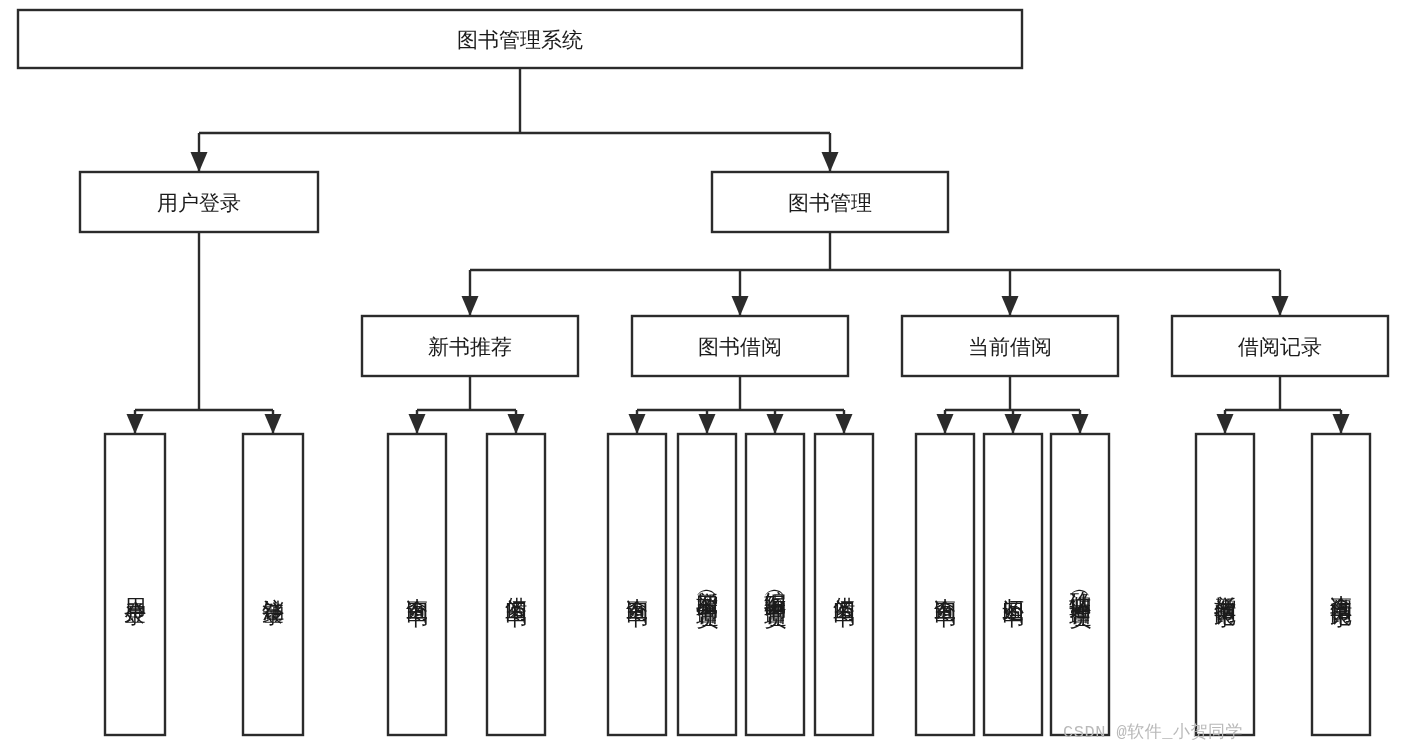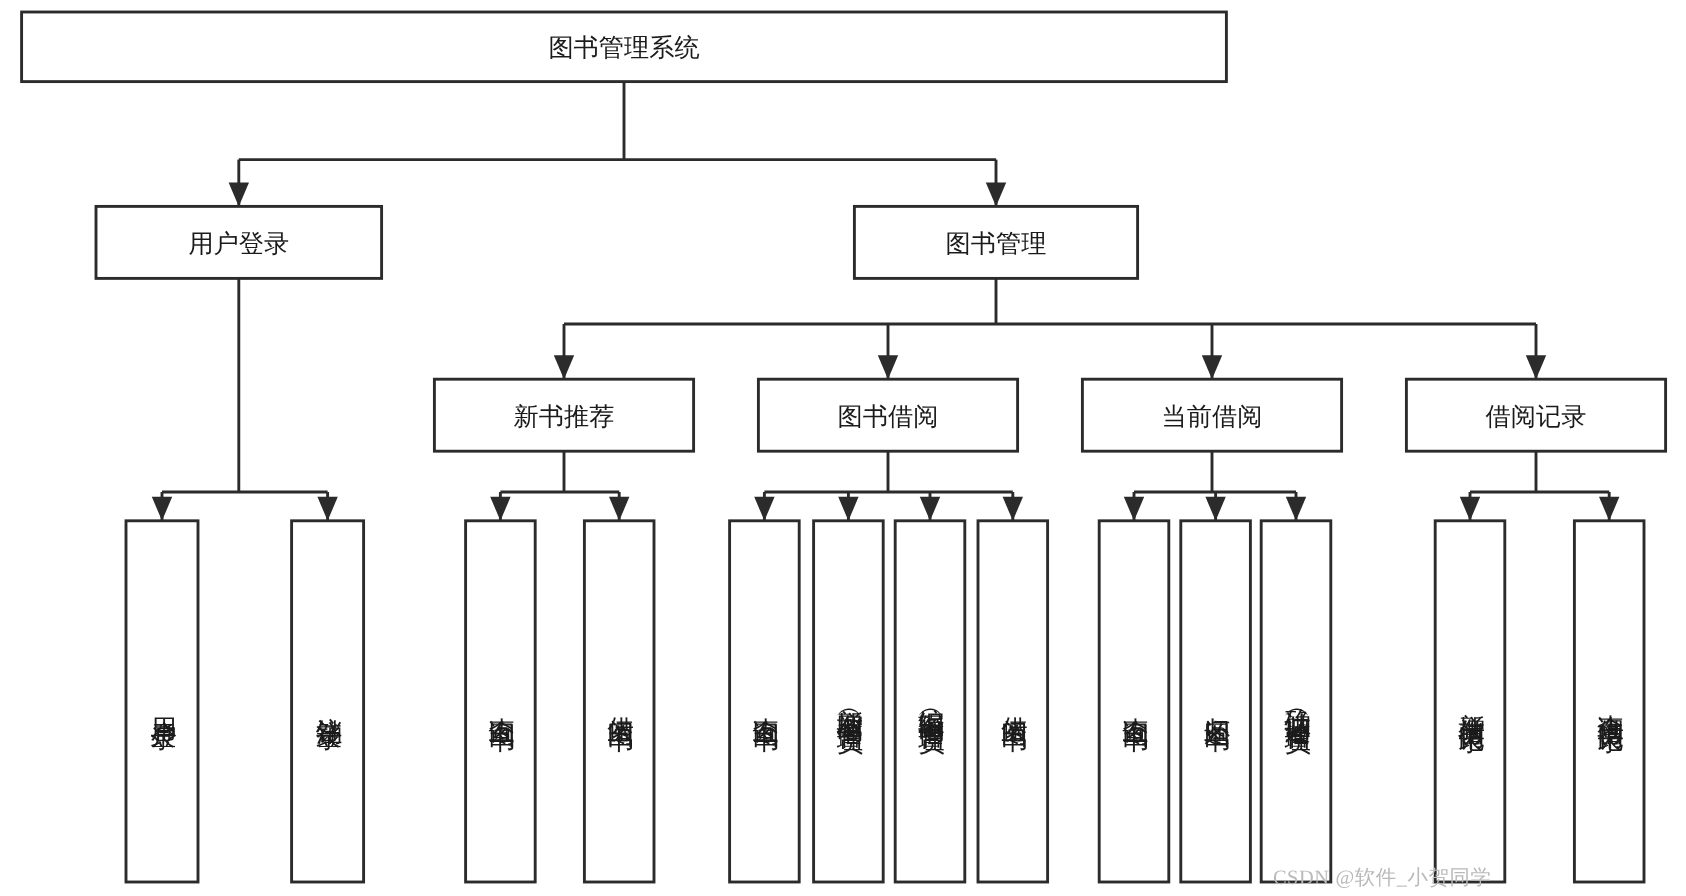--- a/index.html
+++ b/index.html
@@ -64,21 +64,21 @@
     line-height: 1.12;
     letter-spacing: 2.5px;
     color: #1b1b1b;
     white-space: nowrap;
     text-align: center;
   }
   .watermark {
     position: absolute;
     right: 8px;
     bottom: 4px;
-    font-family: Liberation Serif, serif;
+    font-family: Liberation Mono, monospace;
     font-size: 17px;
     color: #b9b9b9;
     letter-spacing: 0.5px;
     white-space: nowrap;
   }
 </style>
 </head>
 <body>
 
 <div id="diagram-root">

